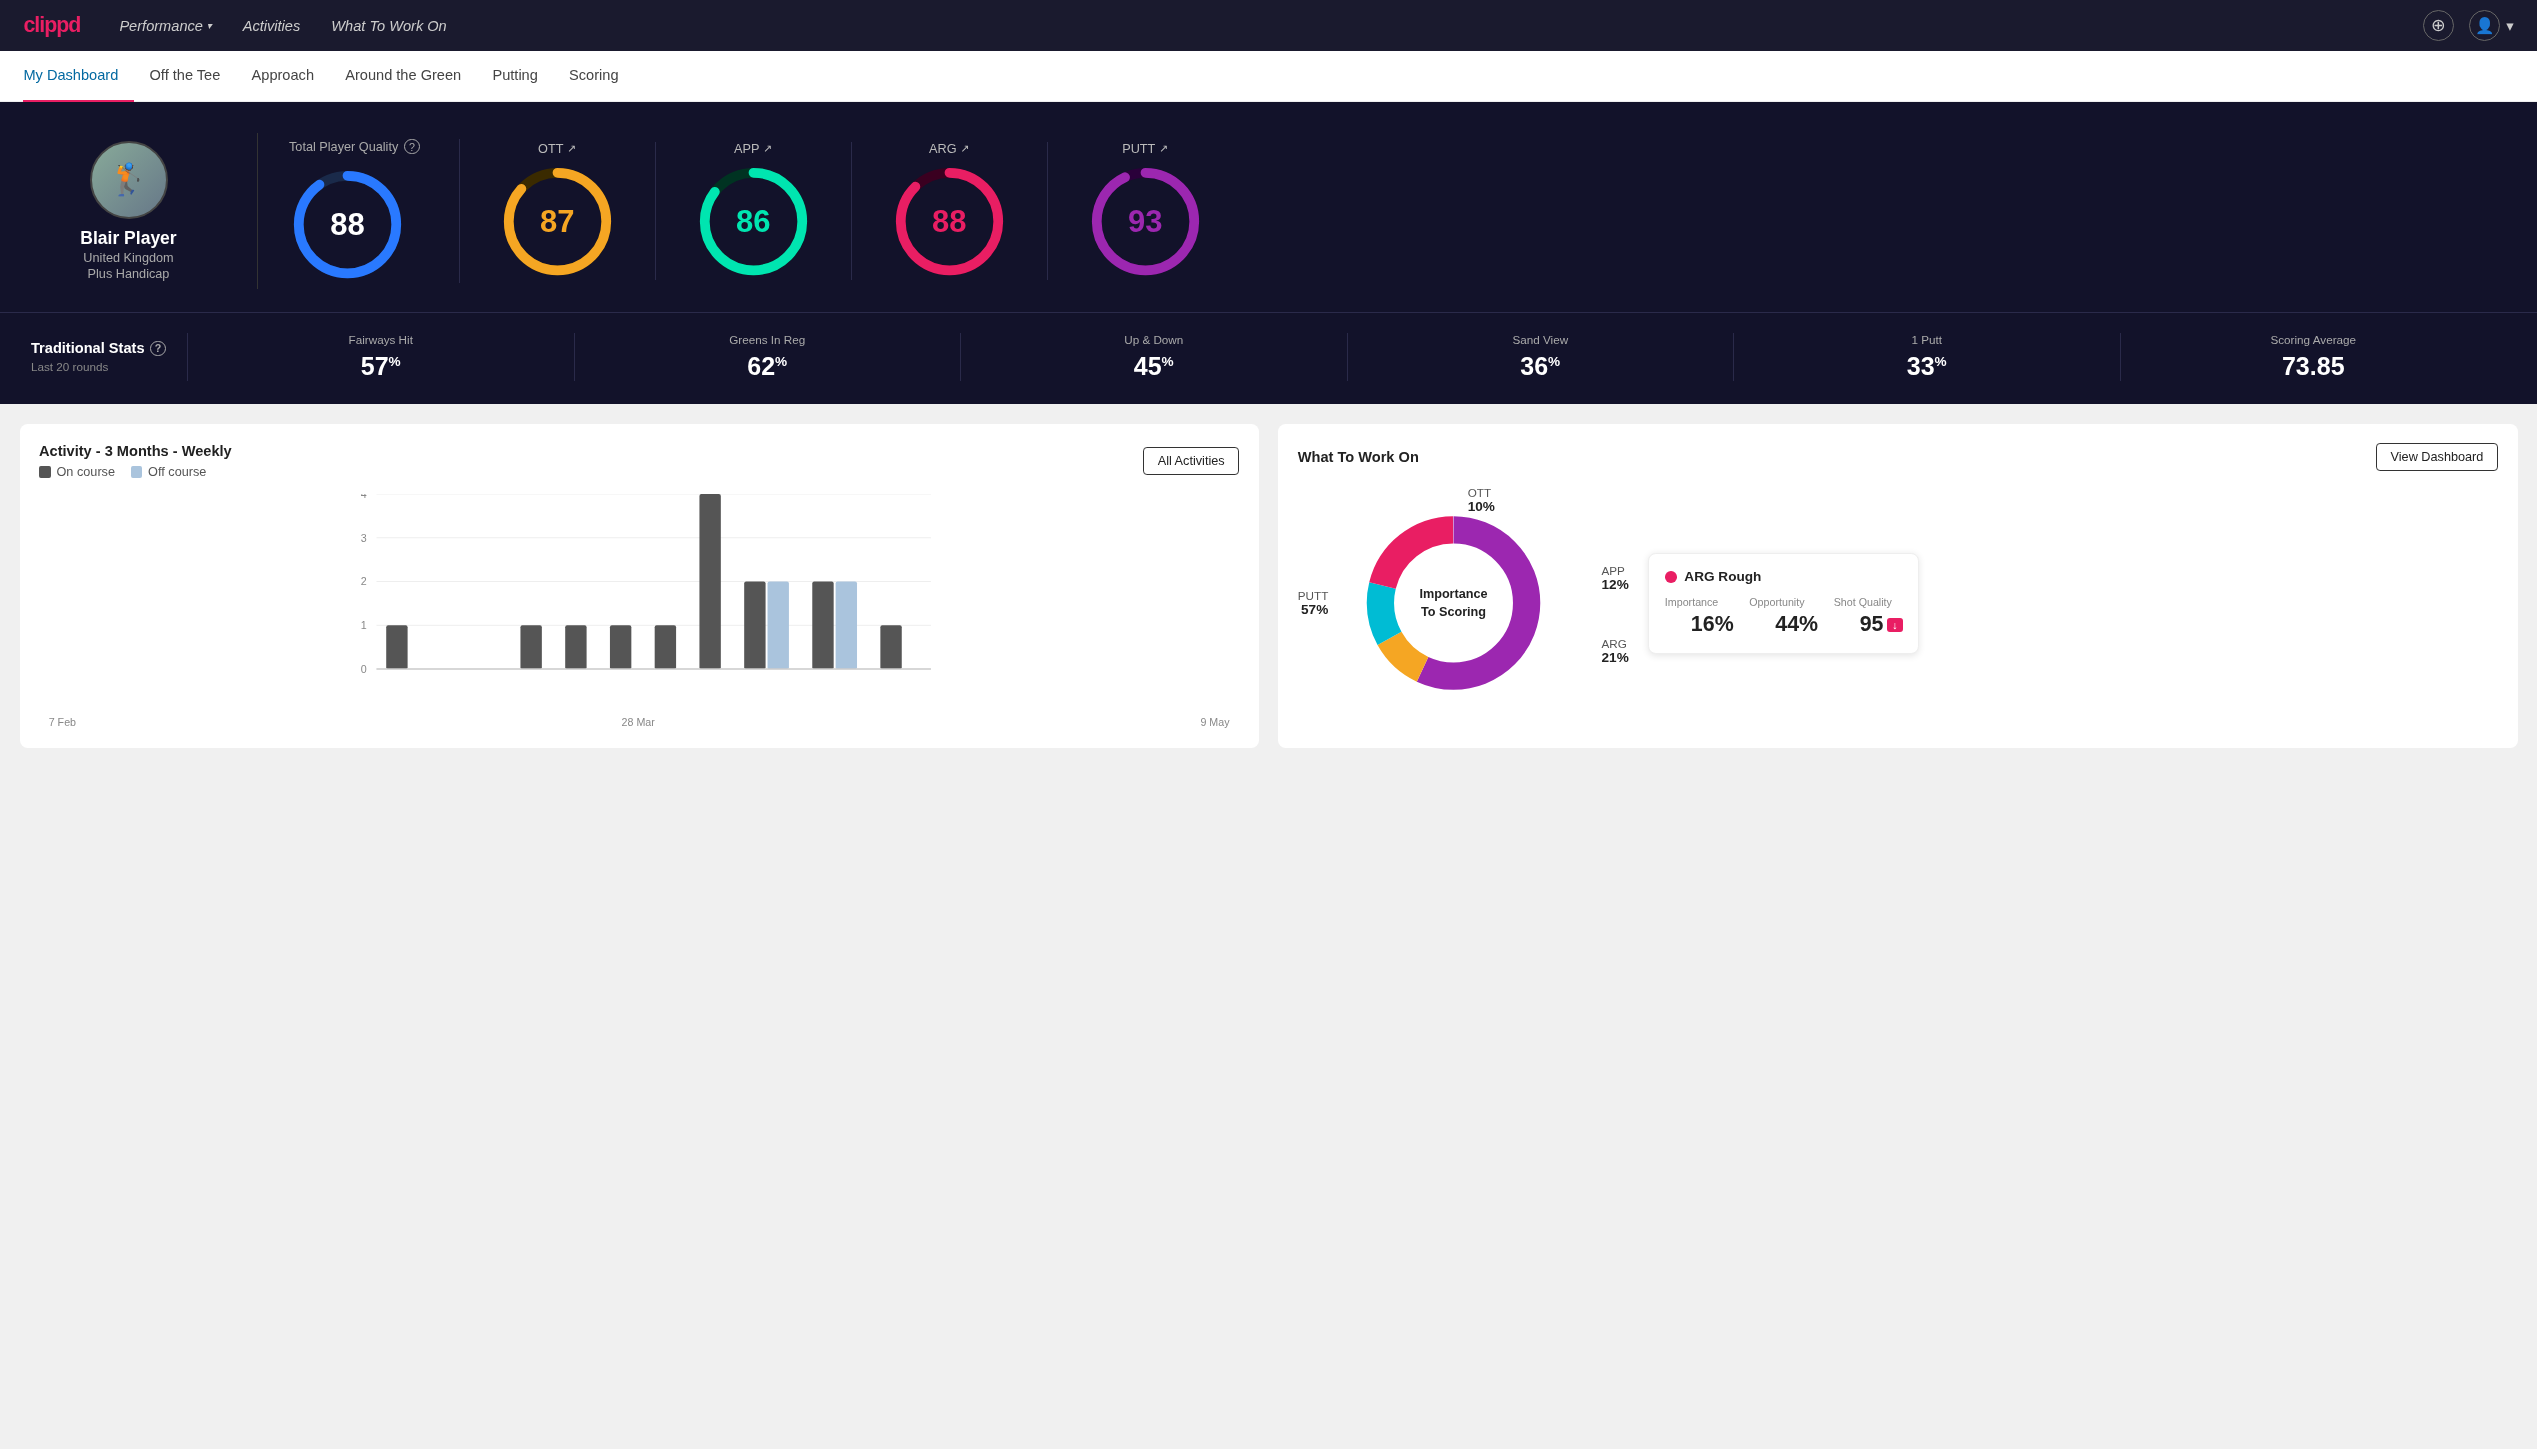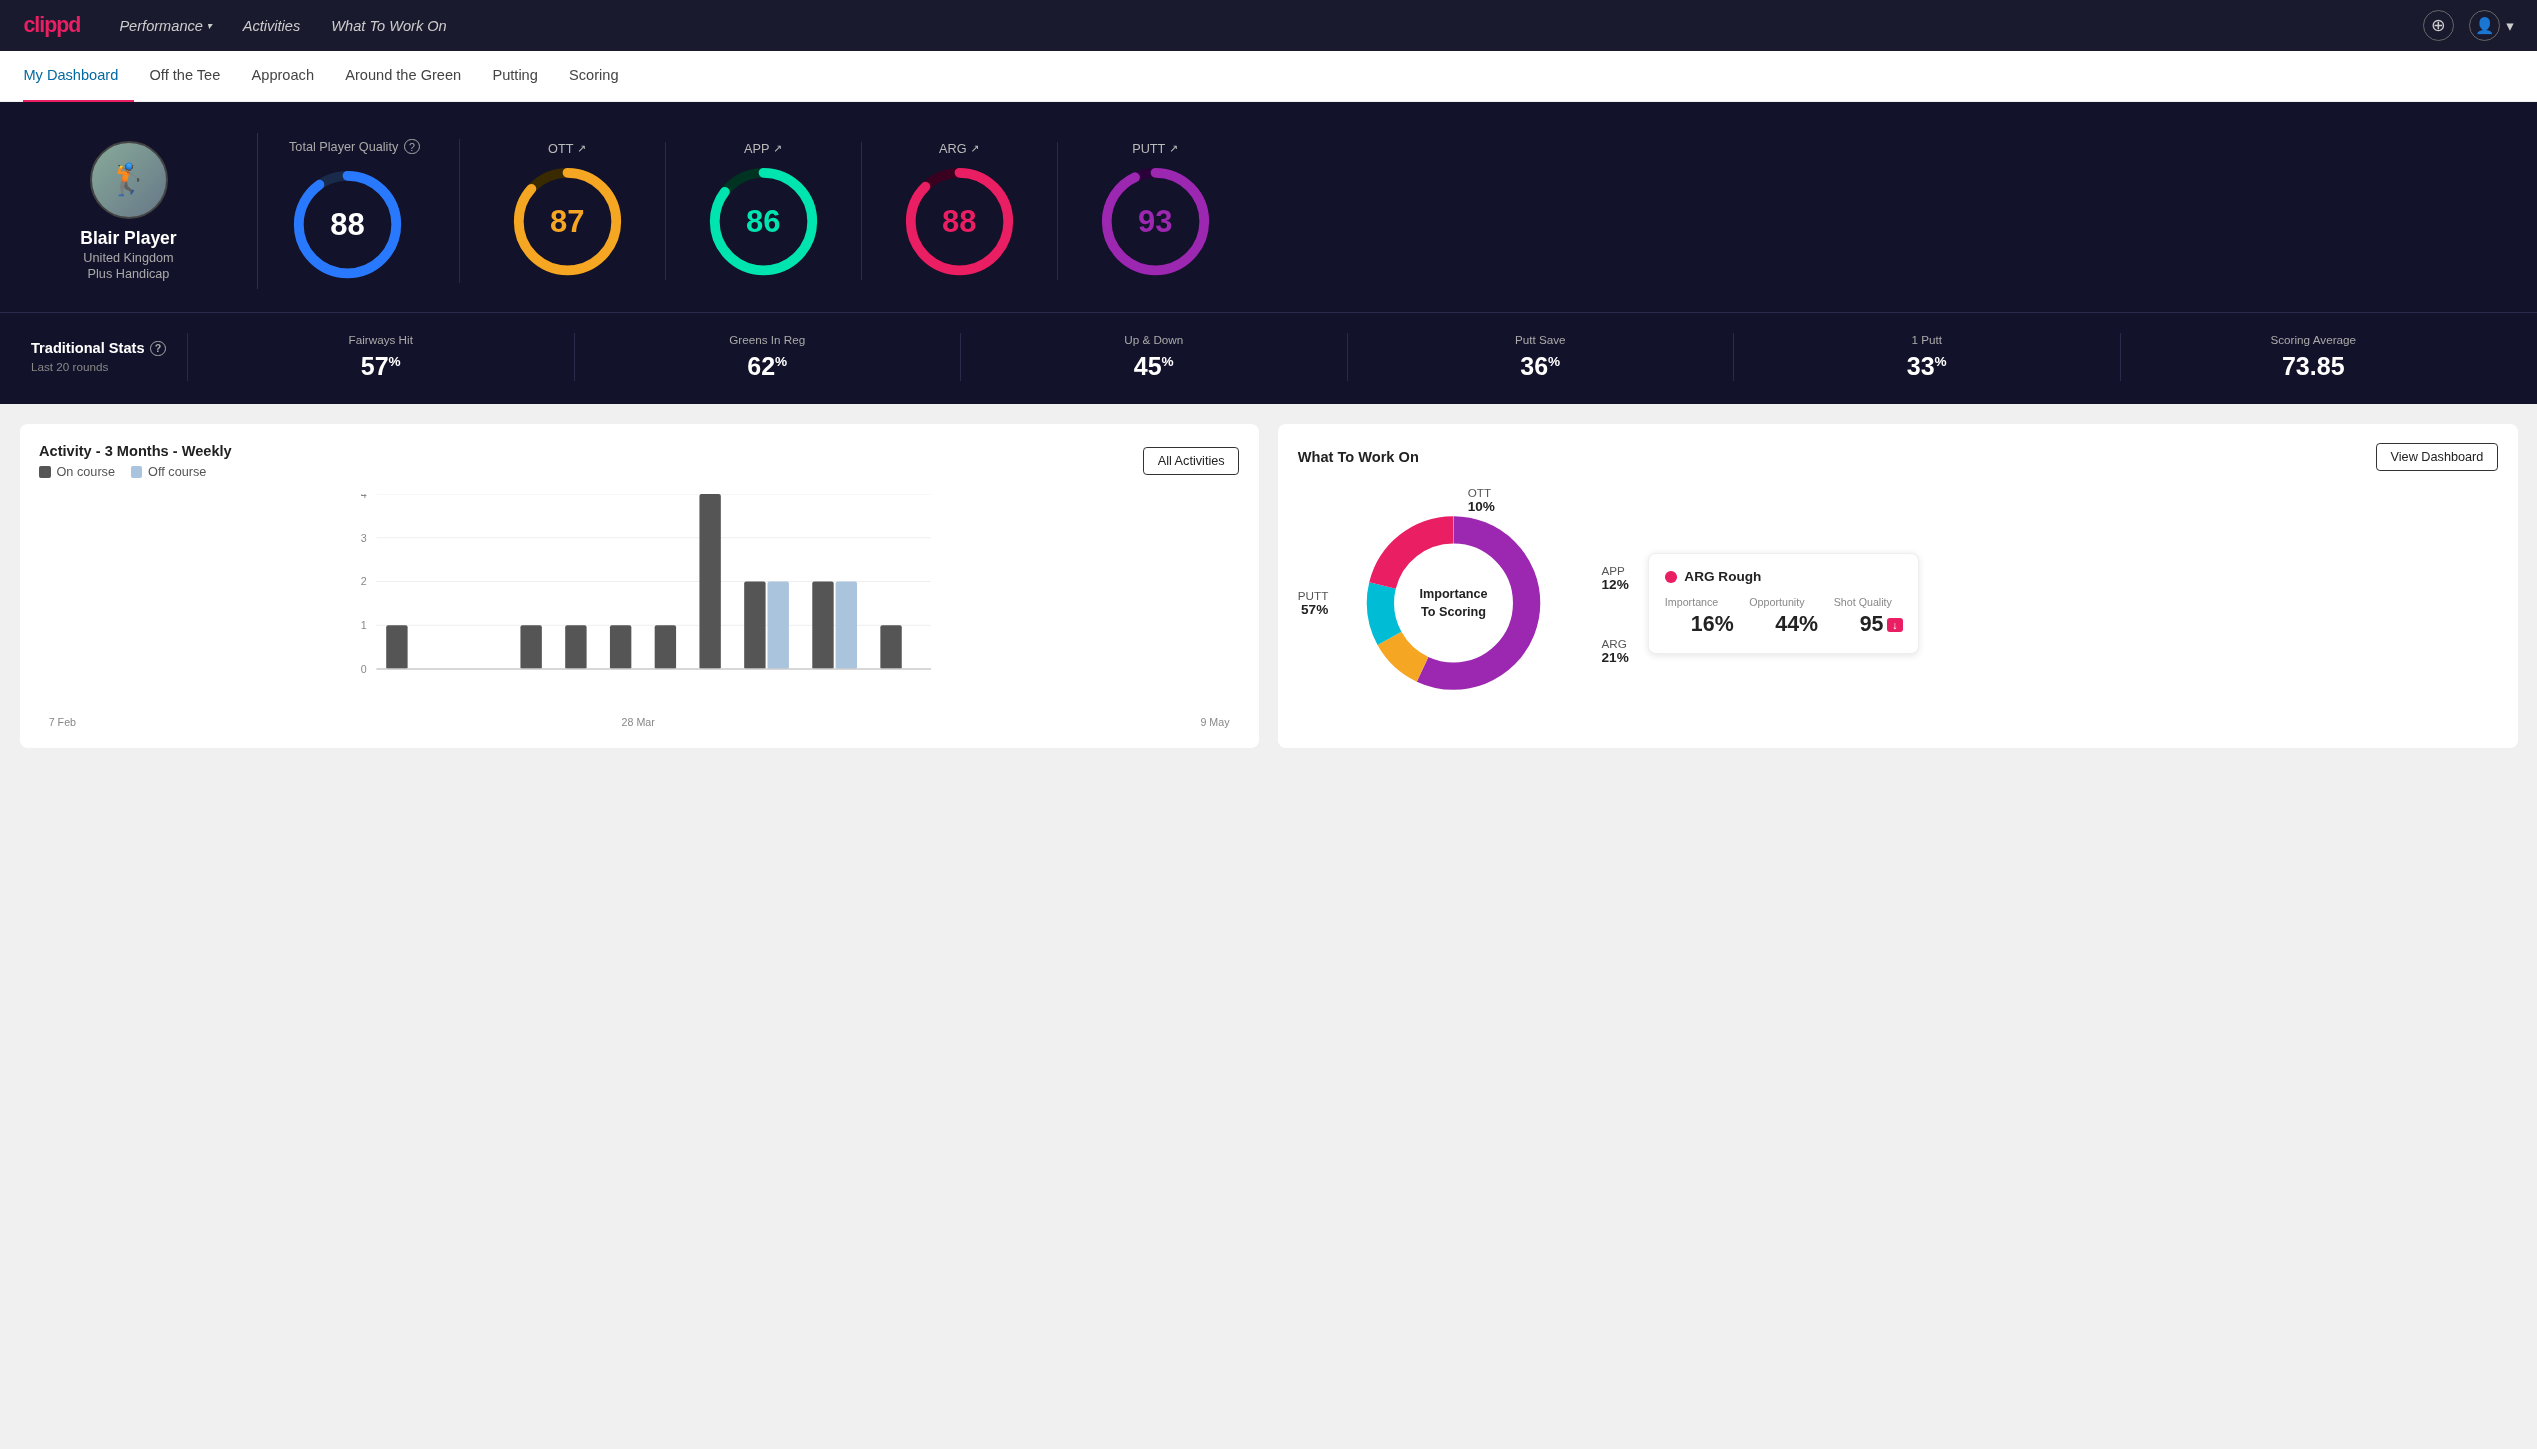--- a/index.html
+++ b/index.html
@@ -68,21 +68,21 @@
       width: 78px; height: 78px; border-radius: 50%; border: 2.9px solid #444;
       background: linear-gradient(135deg, #8a9, #678); overflow: hidden;
       display: flex; align-items: center; justify-content: center; font-size: 31px;
     }
     .player-name { font-size: 17.5px; font-weight: 700; margin-top: 9.7px; }
     .player-country { font-size: 12.7px; color: #aaa; margin-top: 1.9px; }
     .player-handicap { font-size: 12.7px; color: #aaa; margin-top: 1.9px; }
 
     .hero-divider { width: 1px; background: #333; height: 156px; margin: 0 31px; }
 
-    .hero-scores { display: flex; flex: 1; align-items: center; gap: 10px; }
+    .hero-scores { display: flex; flex: 1; align-items: center; }
     .hero-total-label { font-size: 12.7px; color: #aaa; margin-bottom: 11.7px; display: flex; align-items: center; gap: 5.8px; }
     .help-icon { width: 15.6px; height: 15.6px; border-radius: 50%; border: 1px solid #aaa; display: inline-flex; align-items: center; justify-content: center; font-size: 10.7px; color: #aaa; cursor: pointer; }
 
     .score-gauges { display: flex; gap: 0; }
     .gauge-container { display: flex; flex-direction: column; align-items: center; padding: 0 39px; border-right: 1px solid #2a2a4a; }
     .gauge-container:last-child { border-right: none; }
     .gauge-label { font-size: 12.7px; color: #bbb; margin-bottom: 7.8px; display: flex; align-items: center; gap: 3.9px; }
     .gauge-arrow { font-size: 10.7px; color: #bbb; }
 
     .gauge-wrap { position: relative; width: 117px; height: 117px; }
@@ -315,21 +315,21 @@
         <span>62</span><sup>%</sup>
       </div>
     </div>
     <div class="trad-stat">
       <div class="trad-stat-name">Up &amp; Down</div>
       <div class="trad-stat-value">
         <span>45</span><sup>%</sup>
       </div>
     </div>
     <div class="trad-stat">
-      <div class="trad-stat-name">Putt Save</div>
+      <div class="trad-stat-name">Sand View</div>
       <div class="trad-stat-value">
         <span>36</span><sup>%</sup>
       </div>
     </div>
     <div class="trad-stat">
       <div class="trad-stat-name">1 Putt</div>
       <div class="trad-stat-value">
         <span>33</span><sup>%</sup>
       </div>
     </div>

